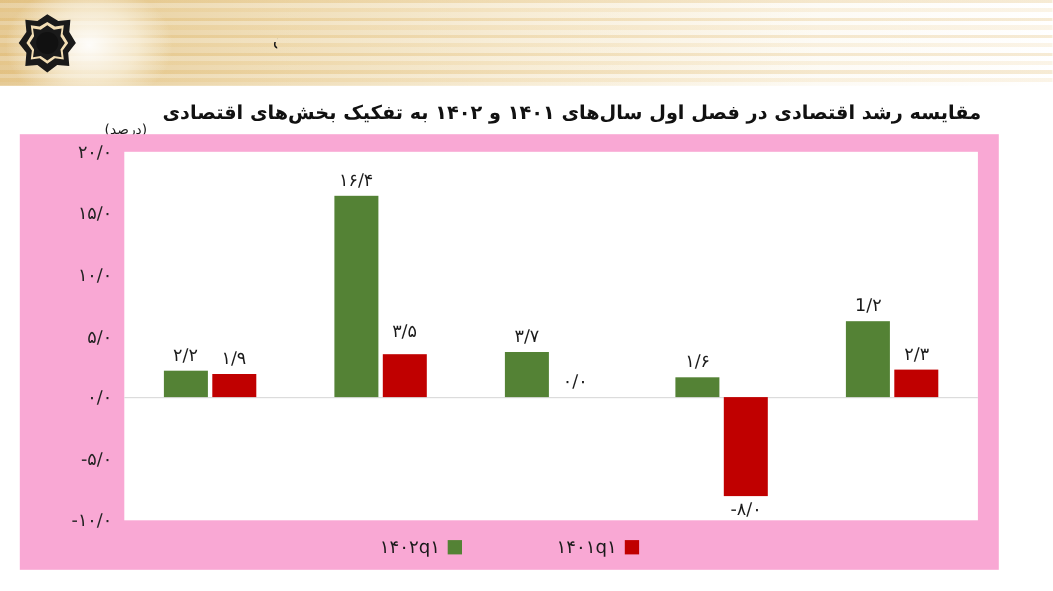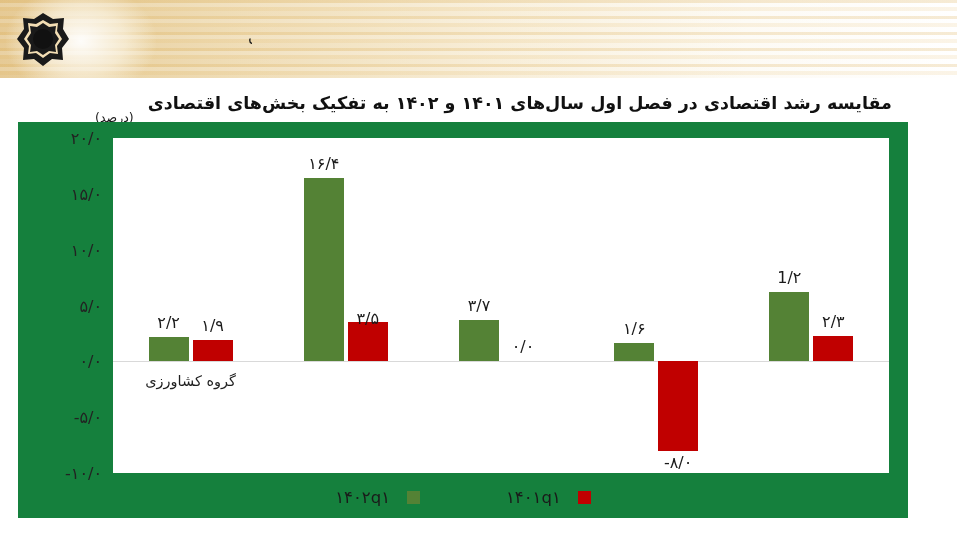--- a/index.html
+++ b/index.html
@@ -80,21 +80,21 @@
     color: #1a1a1a;
     white-space: nowrap;
     margin-top: 28px;
   }
 
   
   #chart-panel {
     position: absolute;
     left: 18px; top: 122px;
     width: 890px; height: 396px;
-    background: #15803d;
+    background: #f9a8d4;
   }
 
   
   #plot-frame {
     position: absolute;
     left: 95px; top: 16px;
     width: 776px; height: 335px;
     background: #ffffff;
   }
   #plot-area {
@@ -169,21 +169,21 @@
     flex-direction: row;
     justify-content: center;
     align-items: center;
     gap: 86px;
     direction: rtl;
   }
   .legend-item {
     display: flex;
     flex-direction: row;
     align-items: center;
-    gap: 17px;
+    gap: 7px;
     direction: rtl;
   }
   .legend-swatch {
     width: 13px; height: 13px;
     display: inline-block;
   }
   .legend-swatch.series-a { background: #c00000; }
   .legend-swatch.series-b { background: #548235; }
   .legend-label {
     font-size: 16.5px;
@@ -230,25 +230,24 @@
     </div>
 
   <div id="plot-frame">
     <div id="plot-area">
         <div class="zero-line" style="top: 223.333px; background: rgb(217, 217, 217);"></div>
         <div class="bar-group" style="left: 0px; width: 155.2px;">
           <div class="bar series-a" style="background: rgb(192, 0, 0); left: 79.6px; top: 202.117px; height: 21.2167px;"></div>
           <div class="bar-value" style="left: 69.6px; top: 178.117px;">۱/۹</div>
           <div class="bar series-b" style="background: rgb(84, 130, 53); left: 35.6px; top: 198.767px; height: 24.5667px;"></div>
           <div class="bar-value" style="left: 25.6px; top: 174.767px;">۲/۲</div>
-          <div class="cat-label" style="left: 0px; width: 155.2px; top: 235.333px;">گروه کشاورزی</div>
         </div>
         <div class="bar-group" style="left: 155.2px; width: 155.2px;">
           <div class="bar series-a" style="background: rgb(192, 0, 0); left: 79.6px; top: 184.25px; height: 39.0833px;"></div>
-          <div class="bar-value" style="left: 69.6px; top: 171px;">۳/۵</div>
+          <div class="bar-value" style="left: 69.6px; top: 153px;">۳/۵</div>
           <div class="bar series-b" style="background: rgb(84, 130, 53); left: 35.6px; top: 40.2px; height: 183.133px;"></div>
           <div class="bar-value" style="left: 25.6px; top: 16.2px;">۱۶/۴</div>
         </div>
         <div class="bar-group" style="left: 310.4px; width: 155.2px;">
           <div class="bar series-a" style="background: rgb(192, 0, 0); left: 79.6px; top: 223.333px; height: 0px;"></div>
           <div class="bar-value" style="left: 69.6px; top: 199.333px;">۰/۰</div>
           <div class="bar series-b" style="background: rgb(84, 130, 53); left: 35.6px; top: 182.017px; height: 41.3167px;"></div>
           <div class="bar-value" style="left: 25.6px; top: 158.017px;">۳/۷</div>
         </div>
         <div class="bar-group" style="left: 465.6px; width: 155.2px;">

